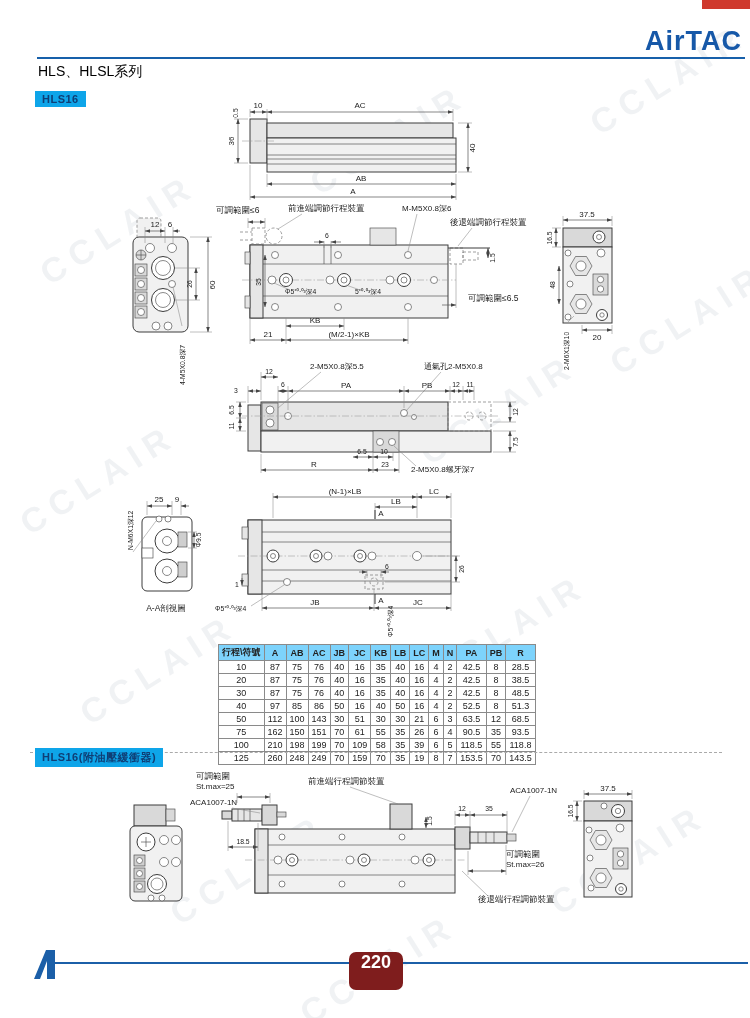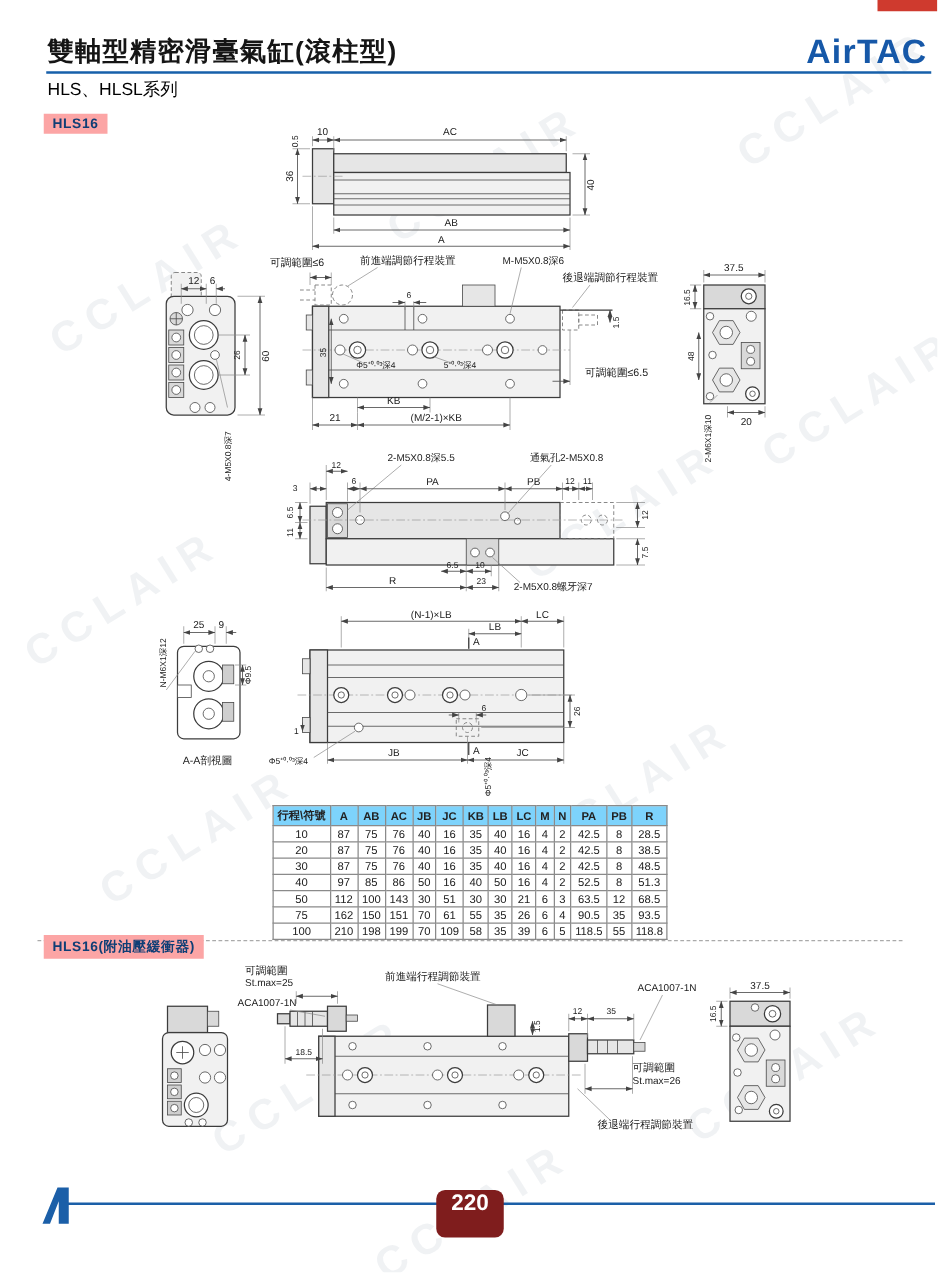--- a/index.html
+++ b/index.html
@@ -7,21 +7,21 @@
   #page{position:relative;width:750px;height:1018px;background:#fff;overflow:hidden;
          font-family:"Liberation Sans",sans-serif;color:#1a1a1a}
   .abs{position:absolute}
   
   .red-tab{position:absolute;top:0;right:0;width:48px;height:9px;background:#cf3a2e}
   .title{position:absolute;left:38px;top:27px;font-size:21px;font-weight:bold;letter-spacing:1px;color:#151515}
   .brand{position:absolute;top:26px;right:8px;font-size:27px;font-weight:900;
          color:#1658a8;letter-spacing:1px}
   .rule{position:absolute;left:37px;top:57px;width:708px;height:2px;background:#1760aa}
   .series{position:absolute;left:38px;top:63px;font-size:14px;font-weight:normal;color:#000000}
-  .badge{position:absolute;background:#fca5a5;color:#0f3e75;font-size:11px;font-weight:bold;
+  .badge{position:absolute;background:#0ea5e9;color:#0f3e75;font-size:11px;font-weight:bold;
          padding:2px 7px;letter-spacing:.5px}
   .divider{position:absolute;left:30px;top:752px;width:692px;border-top:1px dashed #aaa}
   
   #dims-table{position:absolute;left:218px;top:644px;border-collapse:collapse;font-size:9px;color:#222}
   #dims-table th,#dims-table td{border:1px solid #8a8a8a;text-align:center;padding:1px 3px;height:10px}
   #dims-table th{background:#7dd3fc;font-weight:bold;white-space:nowrap}
   #dims-table td{background:#fff}
   
   .f-line{position:absolute;left:52px;top:962px;width:696px;height:2px;background:#1b5fa8}
   .page-badge{position:absolute;left:349px;top:952px;width:54px;height:38px;background:#7f1d1d;
@@ -66,21 +66,20 @@
       <marker id="ar" viewBox="0 0 10 10" refX="9.5" refY="5" markerWidth="8" markerHeight="8" orient="auto-start-reverse">
         <path d="M0 1.6 L10 5 L0 8.4 z" fill="#444"></path>
       </marker>
       <pattern id="hatch" width="5" height="5" patternTransform="rotate(45)" patternUnits="userSpaceOnUse">
         <line x1="0" y1="0" x2="0" y2="5" stroke="#9a9a9a" stroke-width="1"></line>
       </pattern>
     </defs>
   </svg>
 
   <div class="red-tab"></div>
-  <div class="title">雙軸型精密滑臺氣缸(滾柱型)</div>
   <div class="brand">AirTAC</div>
   <div class="rule"></div>
   <div class="series">HLS、HLSL系列</div>
   <div class="badge" style="left:35px;top:91px">HLS16</div>
 
   <svg class="abs" style="left:222px;top:97px" width="300" height="108">
     <g>
       <rect class="ln f1" x="28" y="22" width="17" height="44"></rect>
       <rect class="ln f1" x="45" y="26" width="186" height="15"></rect>
       <rect class="ln f0" x="45" y="41" width="189" height="34"></rect>
@@ -564,20 +563,36 @@
           <td>109</td>
           <td>58</td>
           <td>35</td>
           <td>39</td>
           <td>6</td>
           <td>5</td>
           <td>118.5</td>
           <td>55</td>
           <td>118.8</td>
         </tr>
+        <tr>
+          <td>125</td>
+          <td>260</td>
+          <td>248</td>
+          <td>249</td>
+          <td>70</td>
+          <td>159</td>
+          <td>70</td>
+          <td>35</td>
+          <td>19</td>
+          <td>8</td>
+          <td>7</td>
+          <td>153.5</td>
+          <td>70</td>
+          <td>143.5</td>
+        </tr>
       </tbody>
   </table>
 
   <div class="divider"></div>
   <div class="badge" style="left:35px;top:748px">HLS16(附油壓緩衝器)</div>
 
   <svg class="abs" style="left:110px;top:771px" width="540" height="177">
     <g>
       <rect class="ln f2" x="24" y="34" width="32" height="21"></rect>
       <rect class="lnt f2" x="56" y="38" width="9" height="12"></rect>

